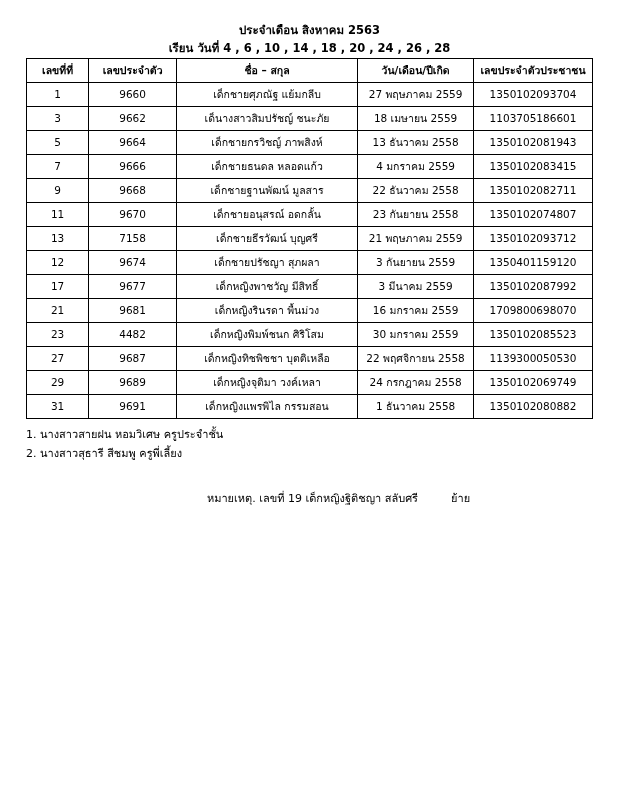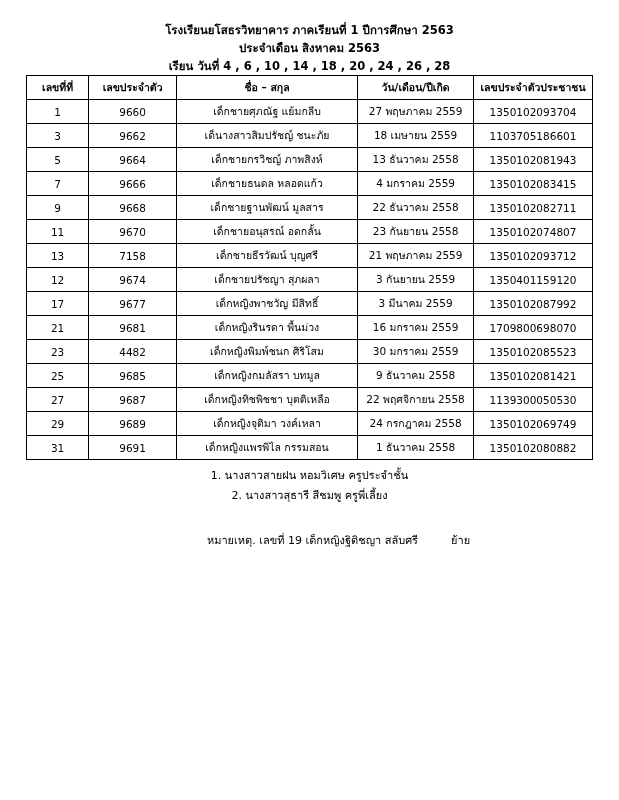--- a/index.html
+++ b/index.html
@@ -60,21 +60,21 @@
     text-align: center;
   }
   .summary {
     margin-top: 16px;
     text-align: center;
     font-size: 11.5px;
     font-weight: bold;
   }
   .signers {
     margin-top: 6px;
-    text-align: center;
+    text-align: left;
     line-height: 1.75;
     font-size: 11px;
   }
   .signer {
     white-space: nowrap;
   }
   .note {
     margin-top: 26px;
     padding-left: 58px;
     font-size: 11px;
@@ -85,21 +85,20 @@
     display: inline-block;
     width: 26px;
   }
 </style>
 </head>
 <body>
 
 <div class="page">
 
   <div class="header">
-    <div class="line">โรงเรียนยโสธรวิทยาคาร ภาคเรียนที่ 1 ปีการศึกษา 2563</div>
     <div class="line">ประจำเดือน สิงหาคม 2563</div>
     <div class="line">เรียน วันที่ 4 ,  6 ,  10 ,  14 ,  18 ,  20 ,  24 ,  26 ,  28</div>
   </div>
 
   <table class="roster">
     <colgroup>
       <col class="c-no">
         <col class="c-id">
         <col class="c-name">
         <col class="c-dob">
@@ -186,27 +185,20 @@
           <td>1709800698070</td>
         </tr>
         <tr>
           <td>23</td>
           <td>4482</td>
           <td class="name">เด็กหญิงพิมพ์ชนก  ศิริโสม</td>
           <td class="dob">30 มกราคม  2559</td>
           <td>1350102085523</td>
         </tr>
         <tr>
-          <td>25</td>
-          <td>9685</td>
-          <td class="name">เด็กหญิงกมลัสรา  บทมูล</td>
-          <td class="dob">9 ธันวาคม  2558</td>
-          <td>1350102081421</td>
-        </tr>
-        <tr>
           <td>27</td>
           <td>9687</td>
           <td class="name">เด็กหญิงทิชพิชชา  บุตติเหลือ</td>
           <td class="dob">22 พฤศจิกายน  2558</td>
           <td>1139300050530</td>
         </tr>
         <tr>
           <td>29</td>
           <td>9689</td>
           <td class="name">เด็กหญิงจุติมา  วงค์เหลา</td>

